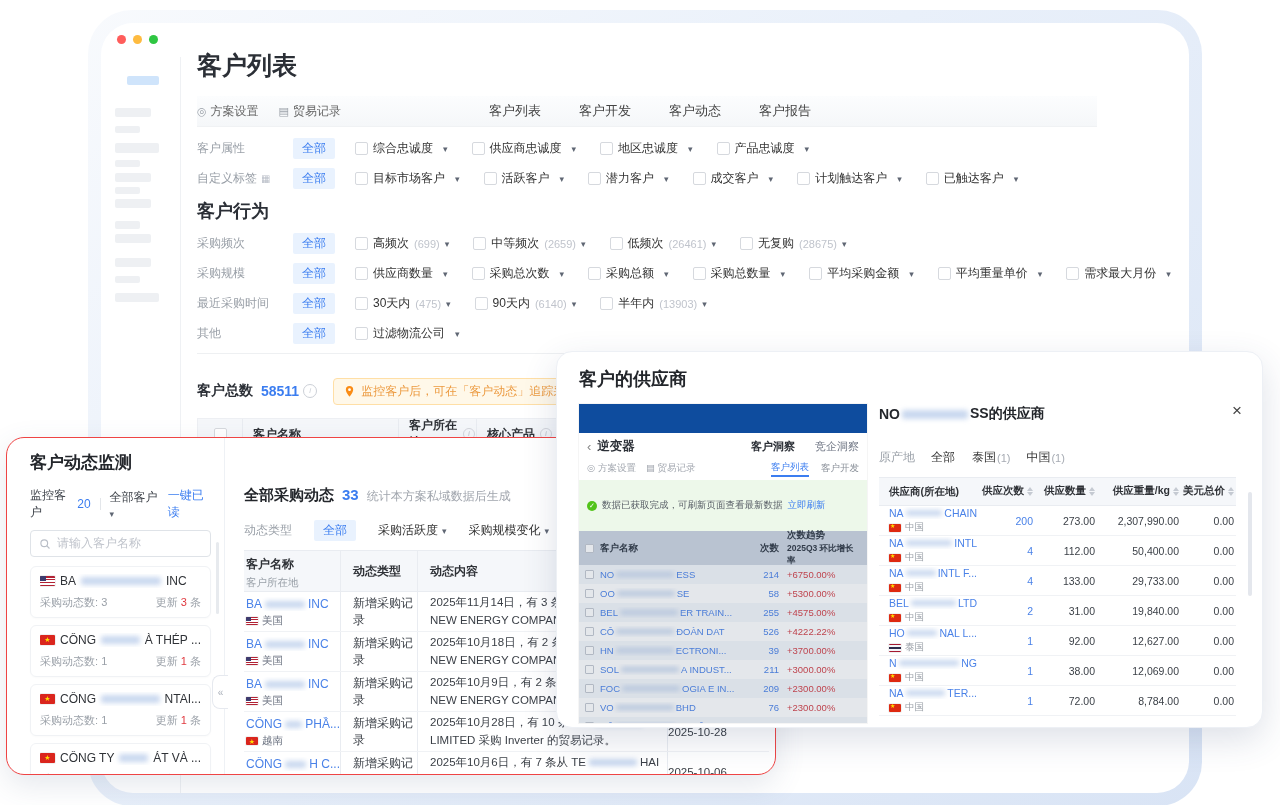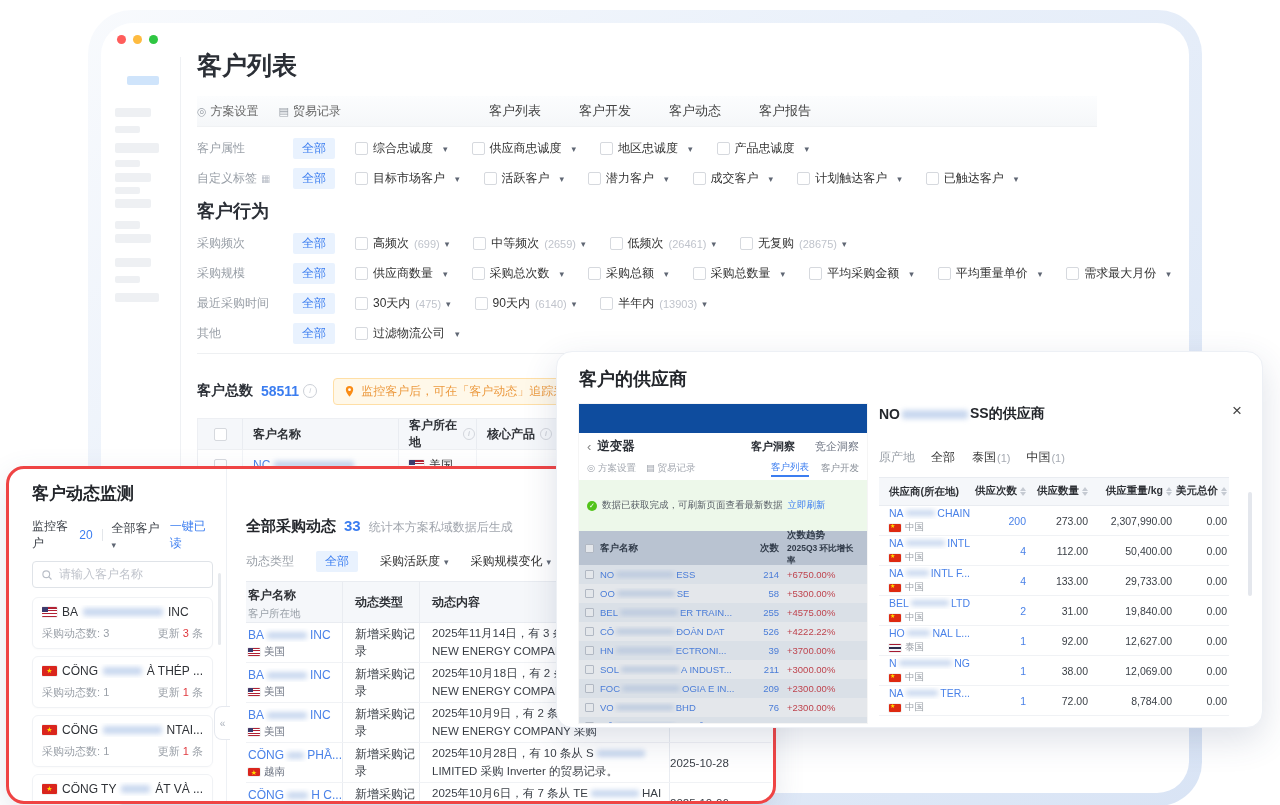--- a/index.html
+++ b/index.html
@@ -69,21 +69,21 @@
   .flag[data-flag="cn"]{background:#de2910;}
   .flag[data-flag="cn"]::after{content:"★";position:absolute;left:1px;top:-2px;color:#ffde00;font-size:6px;}
   .flag[data-flag="th"]{background:linear-gradient(#a51931 0 16%,#f4f5f8 16% 33%,#2d2a4a 33% 67%,#f4f5f8 67% 84%,#a51931 84%);}
   .flag.tiny{width:12px;height:8px;}
   
   .sort{display:inline-flex;flex-direction:column;margin-left:3px;vertical-align:middle;}
   .sort i{display:block;width:0;height:0;border:3px solid transparent;}
   .sort .up{border-bottom:4px solid #c5cad2;margin-bottom:1px;}
   .sort .dn{border-top:4px solid #c5cad2;}
   
-  .monitor{position:absolute;left:6px;top:466px;width:770px;height:338px;background:#fff;border:3px solid #ef4444;
+  .monitor{position:absolute;left:6px;top:437px;width:770px;height:338px;background:#fff;border:1px solid #ef4444;
            border-radius:18px;box-shadow:0 10px 30px rgba(70,90,130,.14);z-index:10;display:flex;overflow:hidden;box-sizing:border-box;}
   .mleft{width:218px;flex:none;border-right:1px solid #eef1f5;padding:13px 13px 0 23px;box-sizing:border-box;position:relative;}
   .mon-title{font-size:17px;font-weight:bold;color:#23262b;}
   .mon-sub{display:flex;align-items:center;margin-top:13px;font-size:12px;color:#3a3f46;gap:4px;}
   .mon-sub .blue{color:#3b7df0;}
   .vdiv{width:1px;height:12px;background:#e3e6ea;margin:0 5px;}
   .spacer{flex:1;}
   .search{margin-top:9px;height:25px;border:1px solid #dfe3e8;border-radius:4px;display:flex;align-items:center;
           padding:0 8px;gap:6px;font-size:12px;color:#c0c4cc;}
   .cards{margin-top:9px;}
@@ -155,21 +155,21 @@
   .mini-row .bp{height:5px;max-width:58px;}
   
   .detail{position:absolute;left:322px;top:0;right:18px;bottom:0;}
   .det-title{position:absolute;left:0;top:53px;display:flex;align-items:center;font-size:14px;font-weight:bold;color:#23262b;width:90%;}
   .det-title .bp{max-width:66px;height:9px;flex:none;width:66px;margin:0 2px;}
   .det-close{position:absolute;right:2px;top:50px;font-size:17px;color:#444;line-height:1;}
   .det-filter{position:absolute;left:0;top:97px;display:flex;align-items:center;gap:16px;font-size:12px;color:#333;}
   .det-filter .olabel{color:#9aa0a8;}
   .origin{display:flex;align-items:center;gap:1px;}
   .origin .ocount{color:#a6abb3;font-size:11px;}
-  .stable{position:absolute;left:0;top:125px;right:15px;}
+  .stable{position:absolute;left:0;top:125px;right:8px;}
   .sthead{display:flex;align-items:center;height:27px;background:#f5f7fa;border-top:1px solid #e9ecf1;border-bottom:1px solid #e9ecf1;
           font-size:10.5px;font-weight:bold;color:#2f3237;}
   .sc1{flex:1;padding-left:10px;box-sizing:border-box;min-width:0;}
   .sc2{width:56px;text-align:right;flex:none;}
   .sc3{width:62px;text-align:right;flex:none;}
   .sc4{width:84px;text-align:right;flex:none;}
   .sc5{width:55px;text-align:right;flex:none;padding-right:2px;}
   .strow{display:flex;align-items:center;height:29px;border-bottom:1px solid #f0f2f5;font-size:10.5px;color:#3a3f46;}
   .sname{display:flex;align-items:center;gap:2px;color:#4a82e8;white-space:nowrap;overflow:hidden;}
   .sname .bp{height:6px;max-width:66px;}

